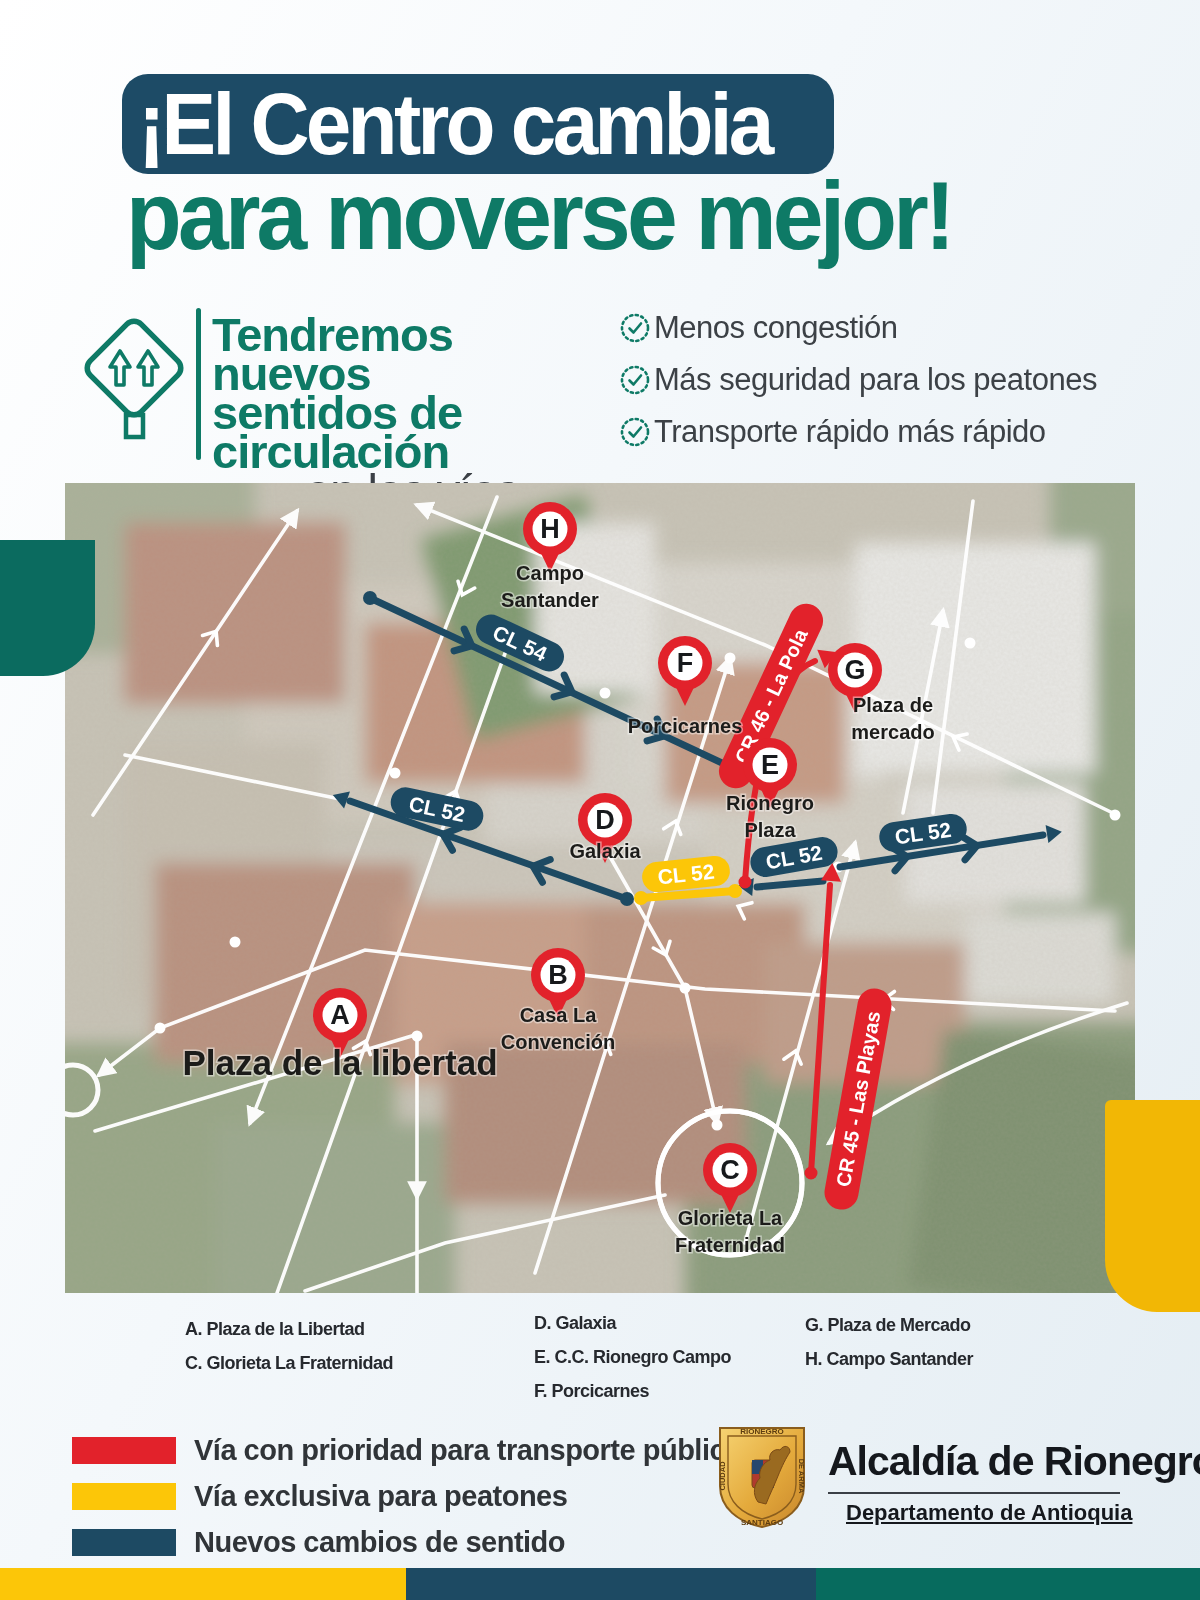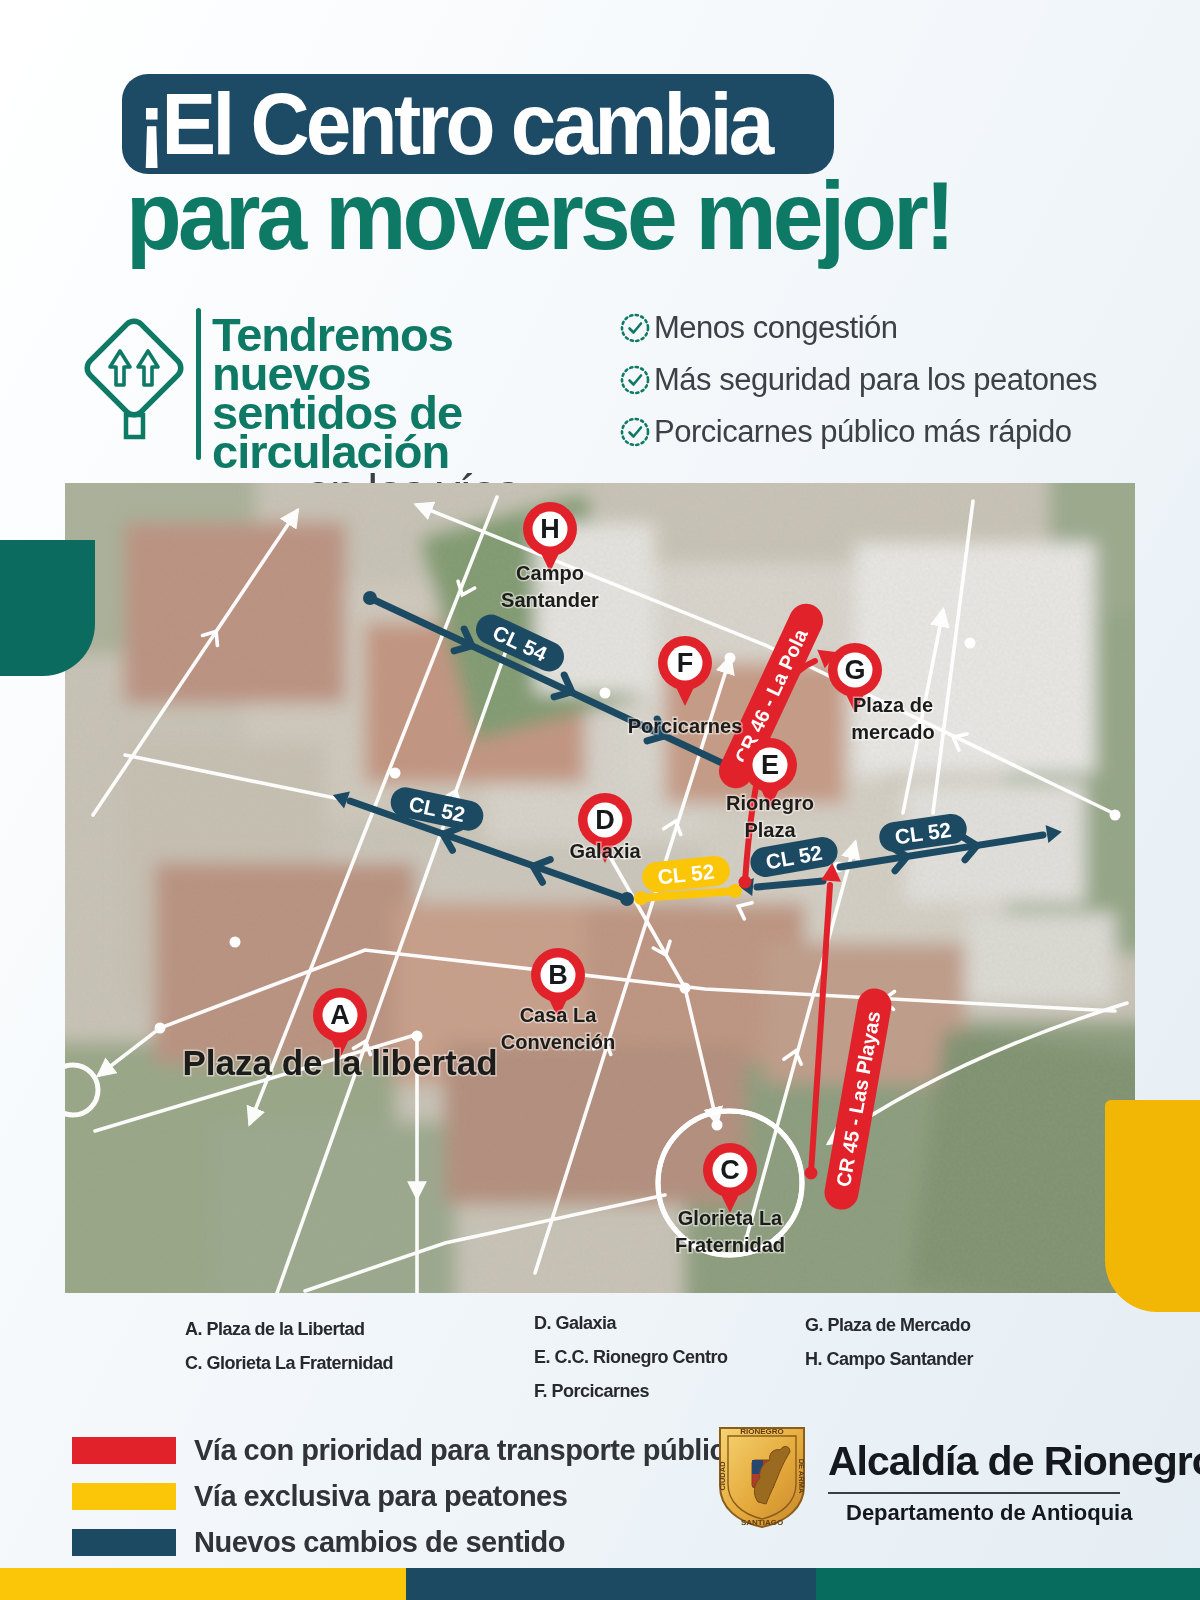--- a/index.html
+++ b/index.html
@@ -29,21 +29,21 @@
   .tab-right{left:1105px;top:1100px;width:95px;height:212px;background:#f2b705;border-radius:6px 0 0 52px;}
   
   .idx{font-size:18px;font-weight:bold;color:#26292e;line-height:34px;letter-spacing:-.5px;white-space:nowrap;}
   .legend-row{display:flex;align-items:center;height:46px;}
   .legend-bar{width:104px;height:27px;margin-right:18px;}
   .legend-label{font-size:29px;font-weight:bold;color:#303438;letter-spacing:-.5px;white-space:nowrap;}
   .legend-box{left:72px;top:1427px;}
   
   .org-name{left:828px;top:1438px;font-size:41px;font-weight:bold;color:#15181d;letter-spacing:-1px;white-space:nowrap;}
   .org-line{left:828px;top:1492px;width:292px;height:2px;background:#3a3f46;}
-  .org-dept{left:846px;top:1500px;font-size:22px;font-weight:bold;color:#15181d;white-space:nowrap;}
+  .org-dept{left:846px;top:1500px;font-size:22px;font-weight:bold;color:#15181d;white-space:nowrap;text-decoration:underline;}
   .strip{left:0;top:1568px;height:32px;width:1200px;display:flex;}
   .strip div{height:100%;}
 </style>
 </head>
 <body>
 
 <div class="page">
 
   <div class="abs title-box">
     <div class="title-line1">¡El Centro cambia</div>
@@ -82,21 +82,21 @@
     <circle cx="17" cy="17" r="13" fill="none" stroke="#0e7a66" stroke-width="2.6" stroke-dasharray="2.2 3.4" stroke-linecap="round"></circle>
     <path d="M11.5,17.5 L15.5,21.5 L23,12.5" fill="none" stroke="#0e7a66" stroke-width="2.6" stroke-linecap="round" stroke-linejoin="round"></path>
         </svg>
         <span class="txt">Más seguridad para los peatones</span>
       </div>
       <div class="benefit">
         <svg width="34" height="34" viewBox="0 0 34 34">
     <circle cx="17" cy="17" r="13" fill="none" stroke="#0e7a66" stroke-width="2.6" stroke-dasharray="2.2 3.4" stroke-linecap="round"></circle>
     <path d="M11.5,17.5 L15.5,21.5 L23,12.5" fill="none" stroke="#0e7a66" stroke-width="2.6" stroke-linecap="round" stroke-linejoin="round"></path>
         </svg>
-        <span class="txt">Porcicarnes público más rápido</span>
+        <span class="txt">Transporte rápido más rápido</span>
       </div>
     </div>
 
   <div class="abs map-wrap">
     <svg id="mapsvg" width="1070" height="810" viewBox="0 0 1070 810">
       <defs>
         <filter id="soft" x="-20%" y="-20%" width="140%" height="140%">
             <feGaussianBlur stdDeviation="9"></feGaussianBlur>
           </filter>
         <filter id="grain">
@@ -327,21 +327,21 @@
 
   <div class="abs tab-left"></div>
   <div class="abs tab-right"></div>
 
   <div class="abs idx" style="left:185px;top:1312px;" id="idx1">
       <div>A. Plaza de la Libertad</div>
       <div>C. Glorieta La Fraternidad</div>
     </div>
   <div class="abs idx" style="left:534px;top:1306px;" id="idx2">
       <div>D. Galaxia</div>
-      <div>E. C.C. Rionegro Centro</div>
+      <div>E. C.C. Rionegro Campo</div>
       <div>F. Porcicarnes</div>
     </div>
   <div class="abs idx" style="left:805px;top:1308px;" id="idx3">
       <div>G. Plaza de Mercado</div>
       <div>H. Campo Santander</div>
     </div>
 
   <div class="abs legend-box" id="legend">
       <div class="legend-row">
         <div class="legend-bar" style="background: rgb(226, 34, 43);"></div>

